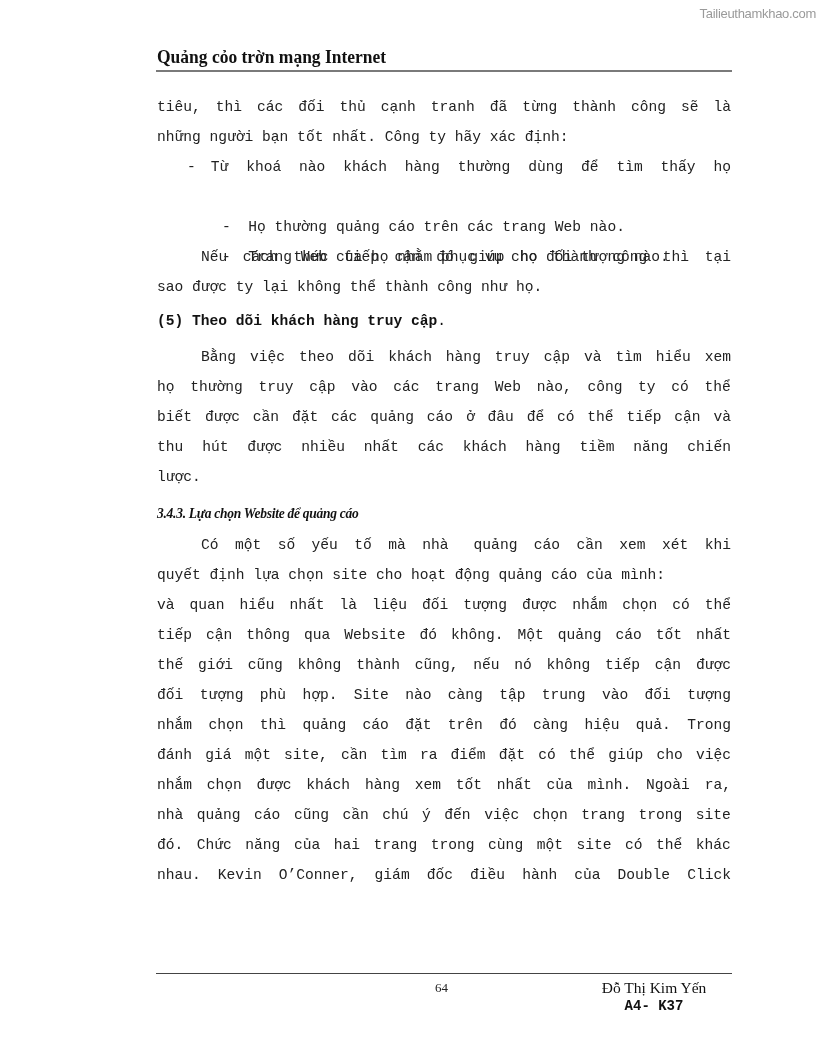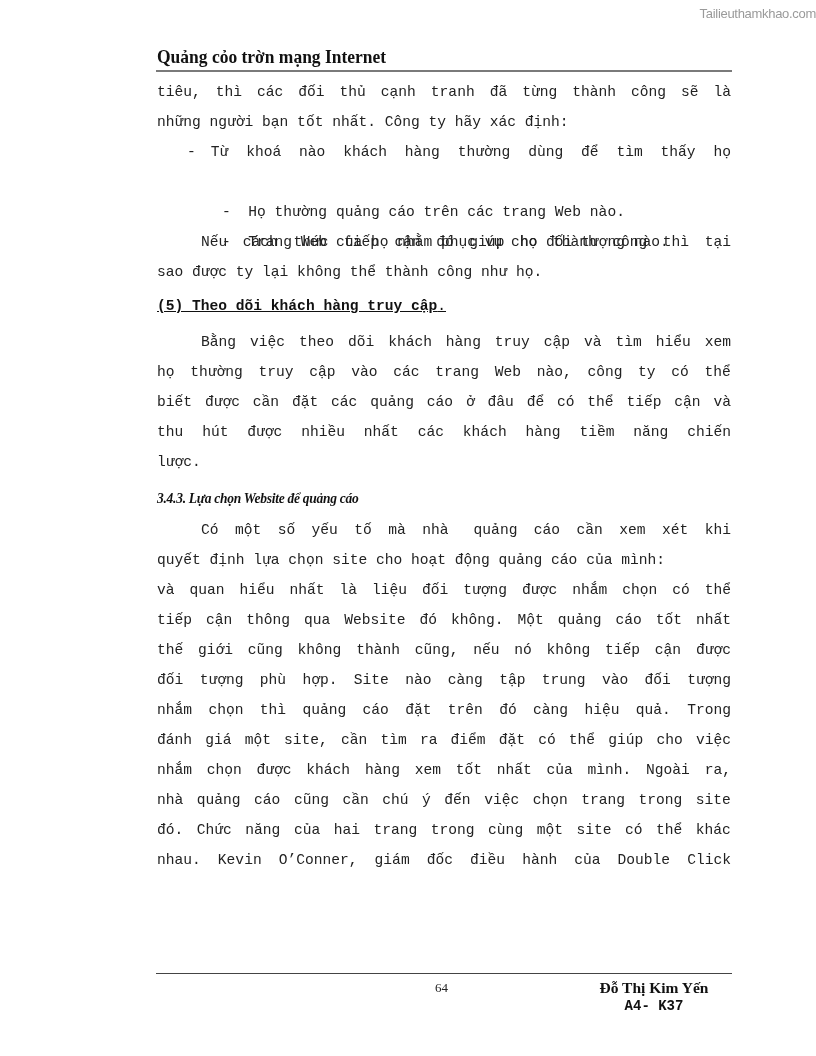--- a/index.html
+++ b/index.html
@@ -11,45 +11,45 @@
   }
   .header-title {
     position: absolute; left: 157px; top: 46px;
     font-family: "Liberation Serif", serif; font-weight: bold; font-size: 19px; color: #111;
     transform: scaleX(0.92); transform-origin: left top;
   }
   .header-rule {
     position: absolute; left: 156px; top: 70px; width: 576px; height: 2px; background: #7a7a7a;
   }
   .content {
-    position: absolute; left: 157px; top: 77px; width: 574px;
+    position: absolute; left: 157px; top: 92px; width: 574px;
   }
   .line {
     font-family: "Liberation Mono", monospace; font-size: 14.6px; line-height: 30px;
     height: 30px; white-space: pre; color: #222;
   }
   .justify { display: flex; justify-content: space-between; white-space: normal; }
   .justify span { white-space: pre; }
-  .bold { font-weight: bold; color: #111; text-decoration: underline; }
+  .bold { font-weight: bold; color: #111; }
   .section-heading {
     font-family: "Liberation Serif", serif; font-style: italic; font-weight: bold;
     font-size: 15px; line-height: 30px; height: 30px; color: #111;
     transform: scaleX(0.9); transform-origin: left center; letter-spacing: -0.3px;
   }
   .arrow { font-family: "DejaVu Sans", sans-serif; font-size: 12px; font-weight: normal; }
   .footer-rule {
     position: absolute; left: 156px; top: 973px; width: 576px; height: 1px; background: #444;
   }
   .page-number {
     position: absolute; left: 435px; top: 980px;
     font-family: Liberation Serif, serif; font-size: 13px; color: #222;
   }
   .author {
     position: absolute; left: 579px; top: 979px; width: 150px; text-align: center;
-    font-family: "Liberation Serif", serif; font-weight: bold; font-size: 15.5px; color: #111;
+    font-family: "Liberation Serif", serif; font-weight: normal; font-size: 15.5px; color: #111;
   }
   .class-code {
     position: absolute; left: 579px; top: 998px; width: 150px; text-align: center;
     font-family: "Liberation Mono", monospace; font-weight: bold; font-size: 14px; color: #111;
   }
 </style>
 </head>
 <body>
 
 <div class="watermark">Tailieuthamkhao.com</div>

